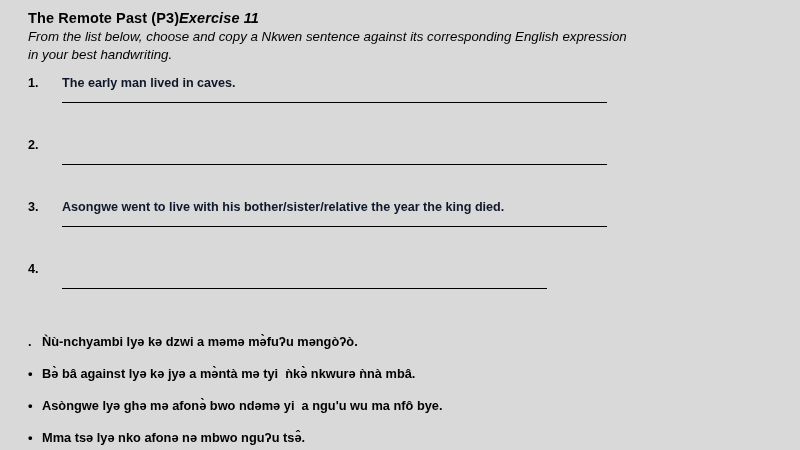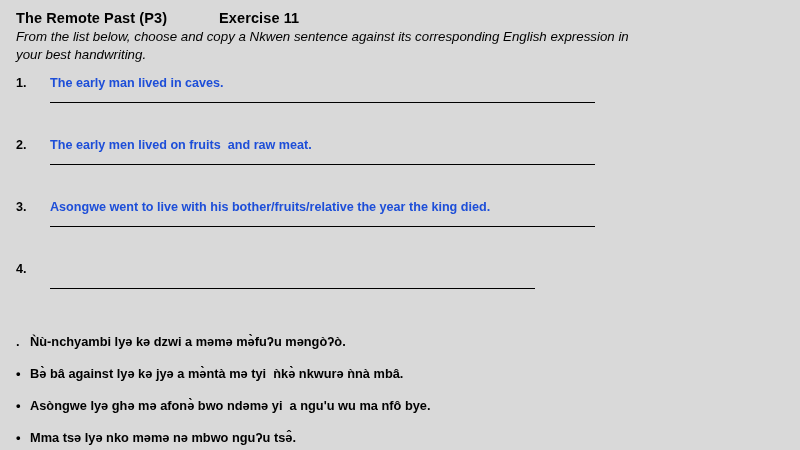--- a/index.html
+++ b/index.html
@@ -12,38 +12,38 @@
     background: #d9d9d9;
     font-family: "Liberation Sans", sans-serif;
     overflow: hidden;
   }
   .page {
     position: relative;
     width: 652px;
     height: 450px;
     background: #d9d9d9;
     box-sizing: border-box;
-    padding: 10px 22px 0 16px;
+    padding: 10px 22px 0 28px;
   }
 
   
   .header-line {
     display: flex;
     align-items: baseline;
     font-weight: bold;
     font-size: 14.5px;
     color: #000;
     letter-spacing: 0.1px;
   }
   .header-title {
     white-space: pre;
   }
   .header-ex {
-    margin-left: 52px;
     white-space: pre;
+    font-style: italic;
   }
   .instructions {
     font-style: italic;
     font-size: 13.3px;
     line-height: 1.33;
     color: #000;
     margin-top: 2px;
     max-width: 745px;
   }
 
@@ -62,21 +62,21 @@
   .q-num {
     font-weight: bold;
     font-size: 12.6px;
     width: 34px;
     flex: 0 0 34px;
     color: #000;
   }
   .q-text {
     font-weight: bold;
     font-size: 12.6px;
-    color: #1d4ed8;
+    color: #0f172a;
     white-space: pre;
   }
   .answer-line {
     margin-left: 34px;
     margin-top: 12px;
     height: 1px;
     background: #000;
   }
 
   
@@ -124,29 +124,28 @@
       <div class="q-row">
         <span class="q-num">1.</span>
         <span class="q-text">The early man lived in caves.</span>
       </div>
       <div class="answer-line" style="width:545px"></div>
     </div>
 
     <div class="q-item">
       <div class="q-row">
         <span class="q-num">2.</span>
-        <span class="q-text">The early men lived on fruits  and raw meat.</span>
       </div>
       <div class="answer-line" style="width:545px"></div>
     </div>
 
     <div class="q-item">
       <div class="q-row">
         <span class="q-num">3.</span>
-        <span class="q-text">Asongwe went to live with his bother/fruits/relative the year the king died.</span>
+        <span class="q-text">Asongwe went to live with his bother/sister/relative the year the king died.</span>
       </div>
       <div class="answer-line" style="width:545px"></div>
     </div>
 
     <div class="q-item">
       <div class="q-row">
         <span class="q-num">4.</span>
       </div>
       <div class="answer-line" style="width:485px"></div>
     </div>
@@ -165,18 +164,18 @@
       <span class="nk-text">Bə̀ bâ against lyə kə jyə a mə̀ntà mə tyi  ǹkə̀ nkwurə ǹnà mbâ.</span>
     </div>
 
     <div class="nk-item">
       <span class="nk-bullet">•</span>
       <span class="nk-text">Asòngwe lyə ghə mə afonə̀ bwo ndəmə yi  a ngu'u wu ma nfô bye.</span>
     </div>
 
     <div class="nk-item">
       <span class="nk-bullet">•</span>
-      <span class="nk-text">Mma tsə lyə nko məmə nə mbwo nguʔu tsə̂.</span>
+      <span class="nk-text">Mma tsə lyə nko afonə nə mbwo nguʔu tsə̂.</span>
     </div>
 
   </div>
 
 </div>
 
 </body></html>

